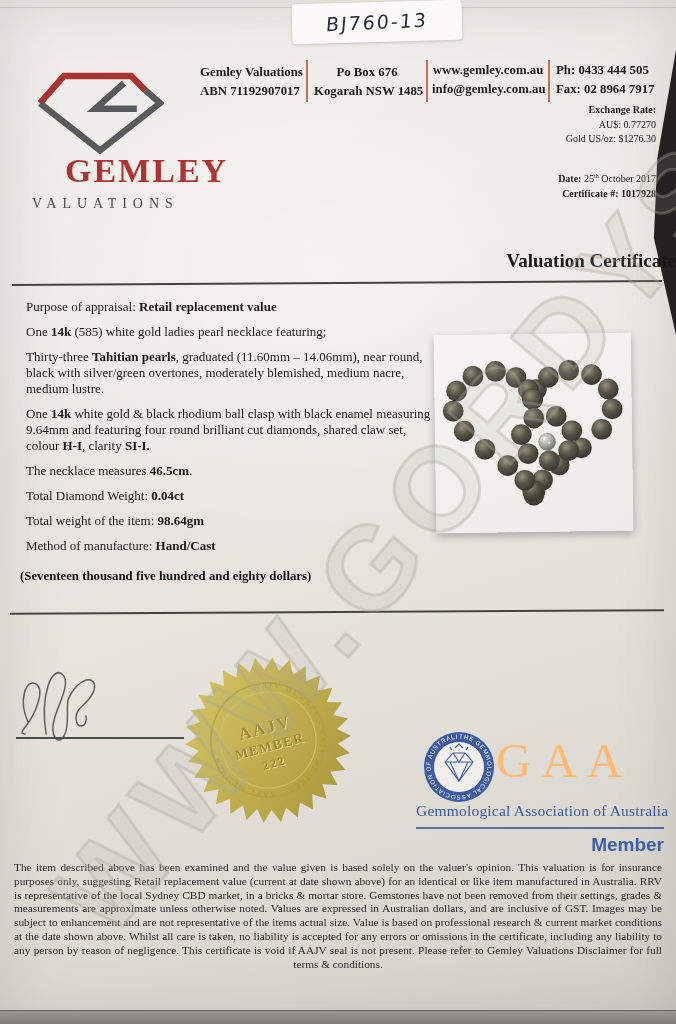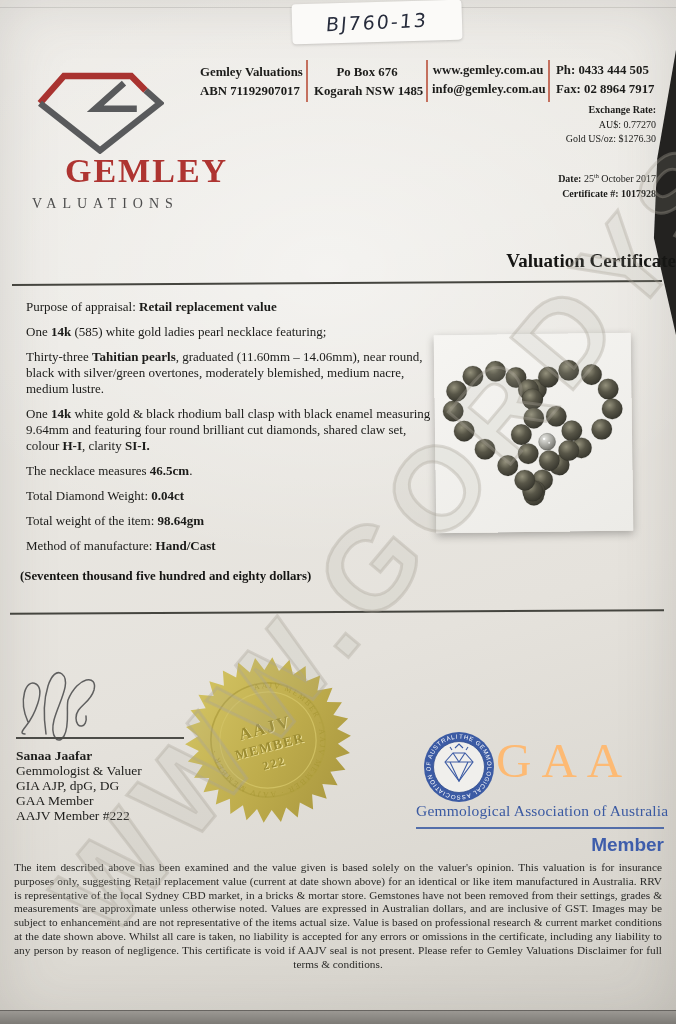--- a/index.html
+++ b/index.html
@@ -180,27 +180,20 @@
     <div class="value-words">(Seventeen thousand five hundred and eighty dollars)</div>
   </div>
   <div class="rule2"></div>
 
   <svg class="sig-svg" width="160" height="86" viewBox="0 0 160 86">
     <path d="M16,60 C6,38 14,16 24,22 C34,28 22,54 14,64 C10,69 8,72 13,72
              M34,72 C28,32 40,4 50,12 C60,20 46,42 42,58 C38,74 46,84 52,74 C58,64 54,46 56,38
              M56,38 C66,14 86,12 82,28 C78,42 64,44 64,56 C64,68 76,66 74,54" fill="none" stroke="#5f5f5f" stroke-width="1.5" stroke-linecap="round"></path>
   </svg>
   <div class="sig-line"></div>
-  <div class="sig-block">
-    <div class="nm">Sanaa Jaafar</div>
-    <div>Gemmologist &amp; Valuer</div>
-    <div>GIA AJP, dpG, DG</div>
-    <div>GAA Member</div>
-    <div>AAJV Member #222</div>
-  </div>
 
   <svg class="seal" width="170" height="170" viewBox="0 0 170 170">
     <defs>
       <linearGradient id="goldGrad" x1="0" y1="0" x2="1" y2="1">
         <stop offset="0%" stop-color="#d8c968"></stop>
         <stop offset="55%" stop-color="#beac4c"></stop>
         <stop offset="100%" stop-color="#a5933c"></stop>
       </linearGradient>
       <path id="sealring" d="M85,33 a52,52 0 1,1 -0.01,0 z" fill="none"></path>
     </defs>

